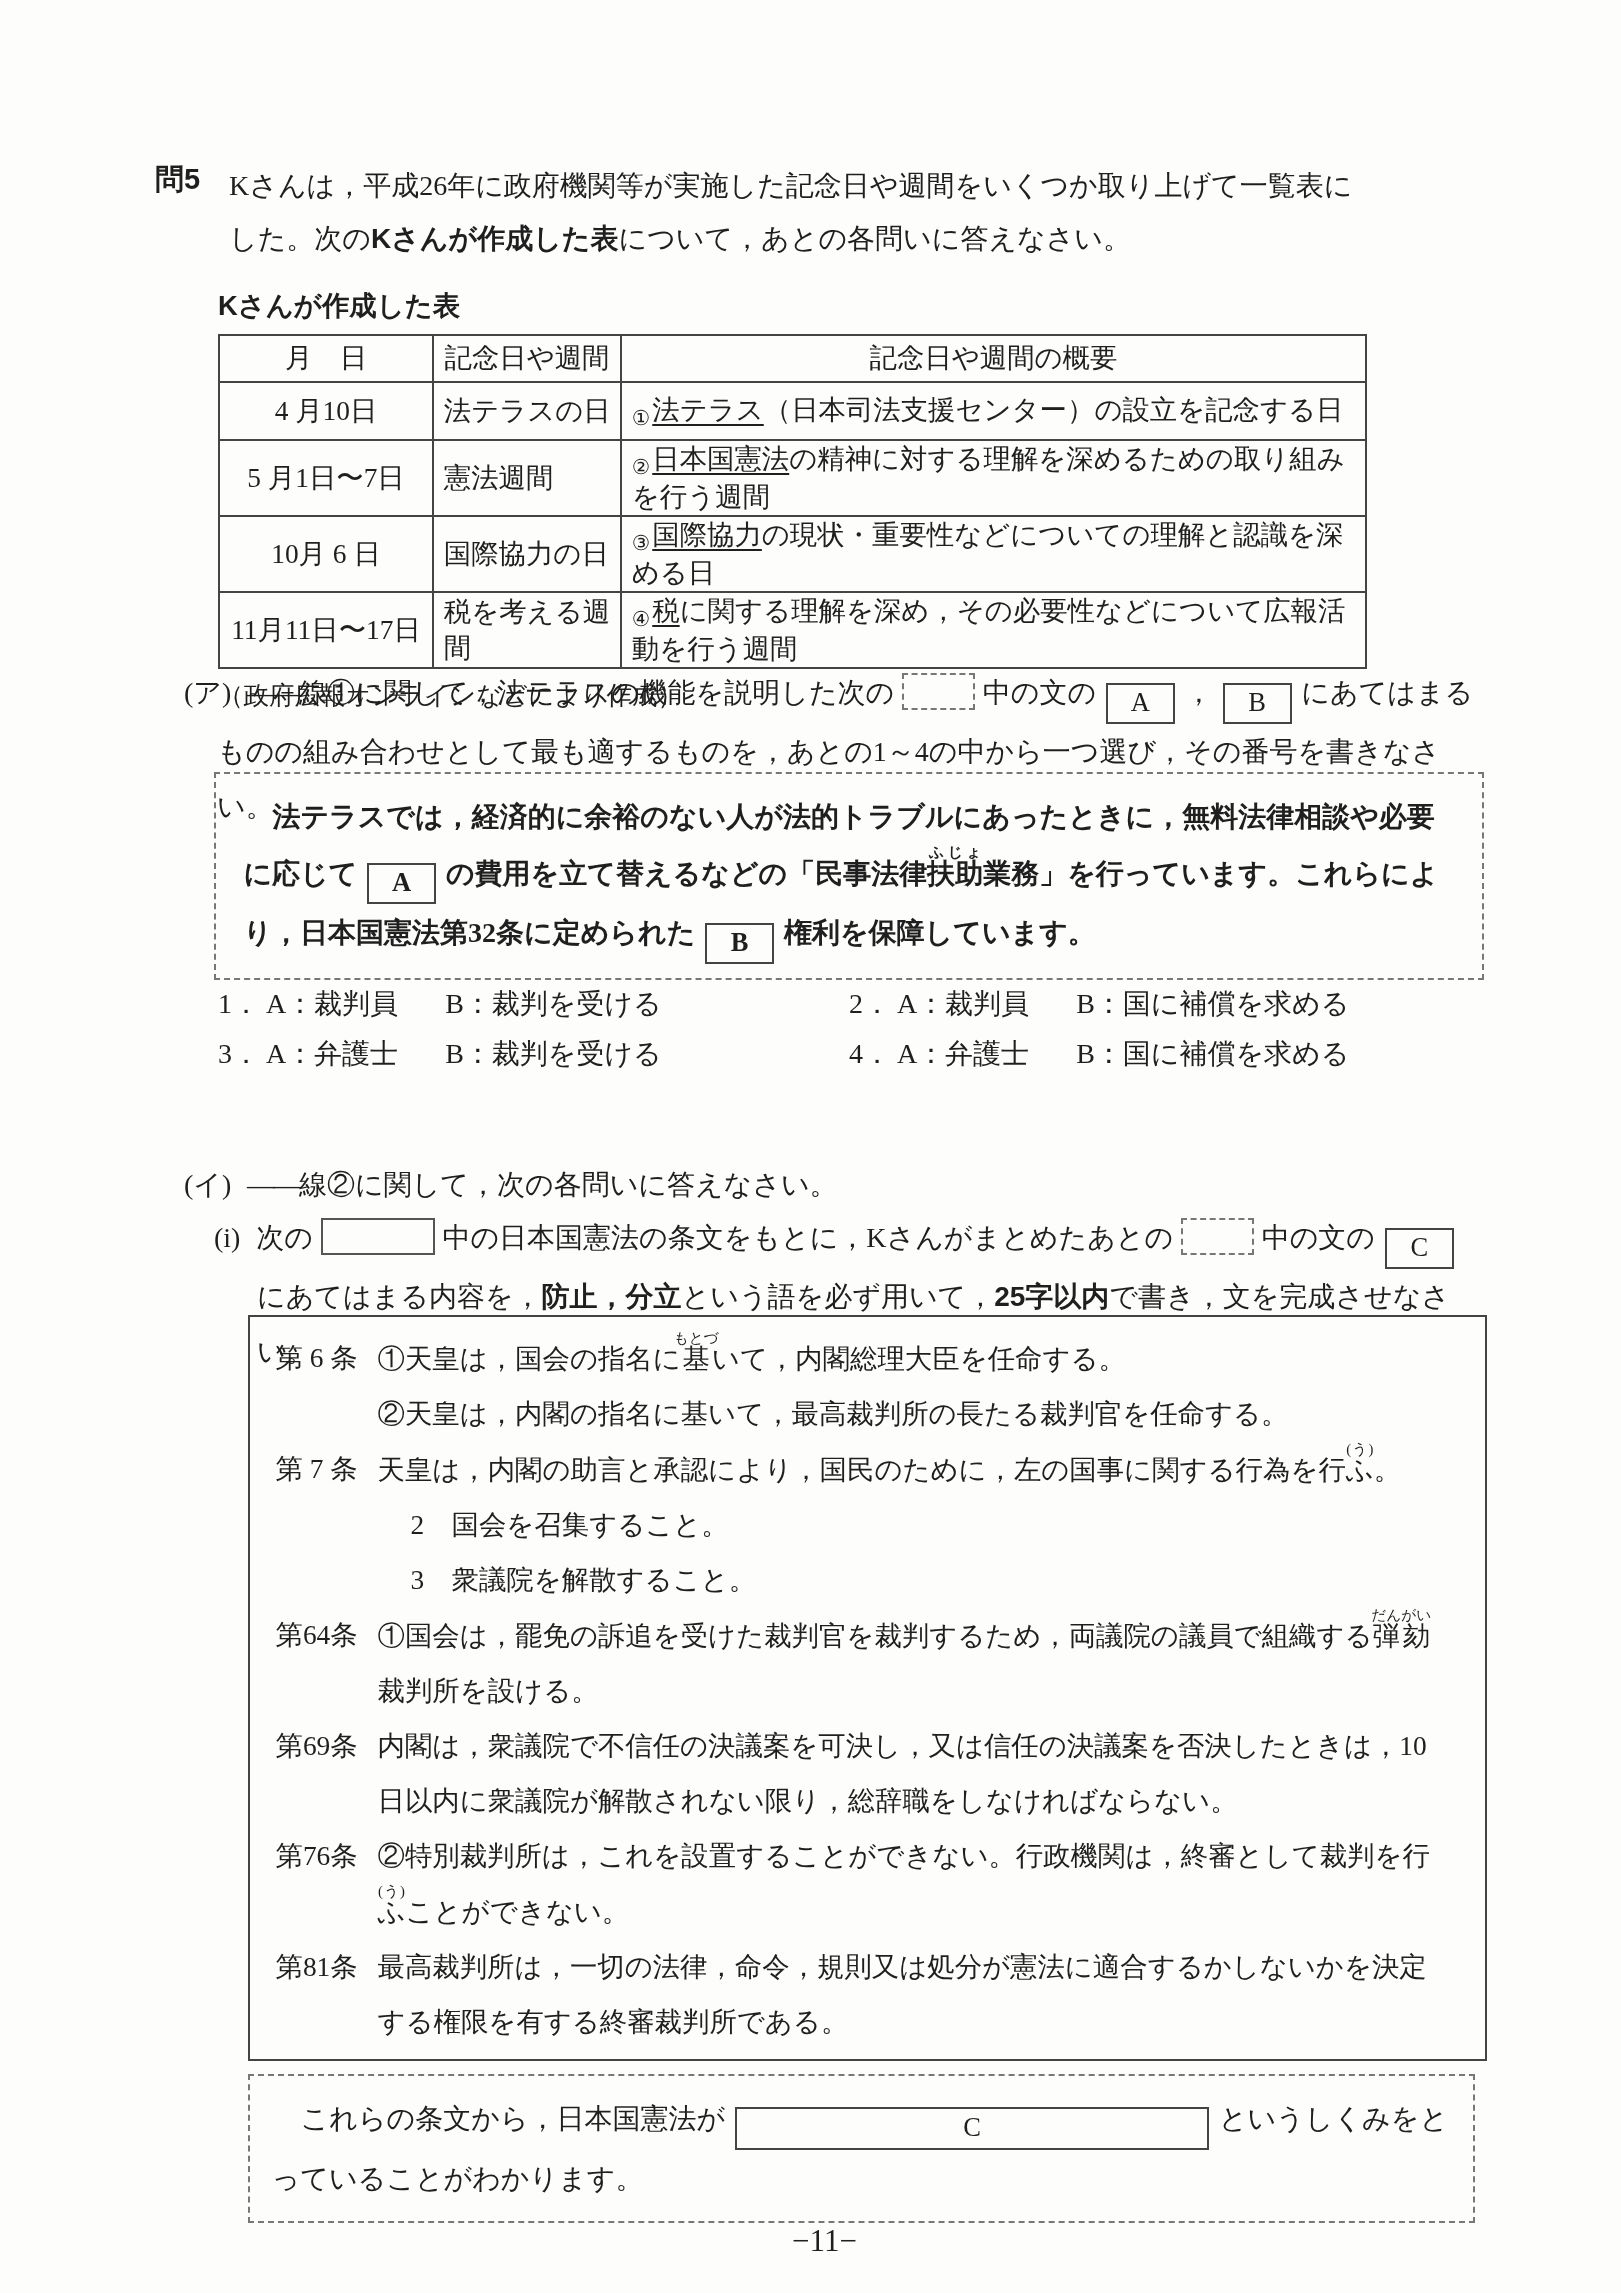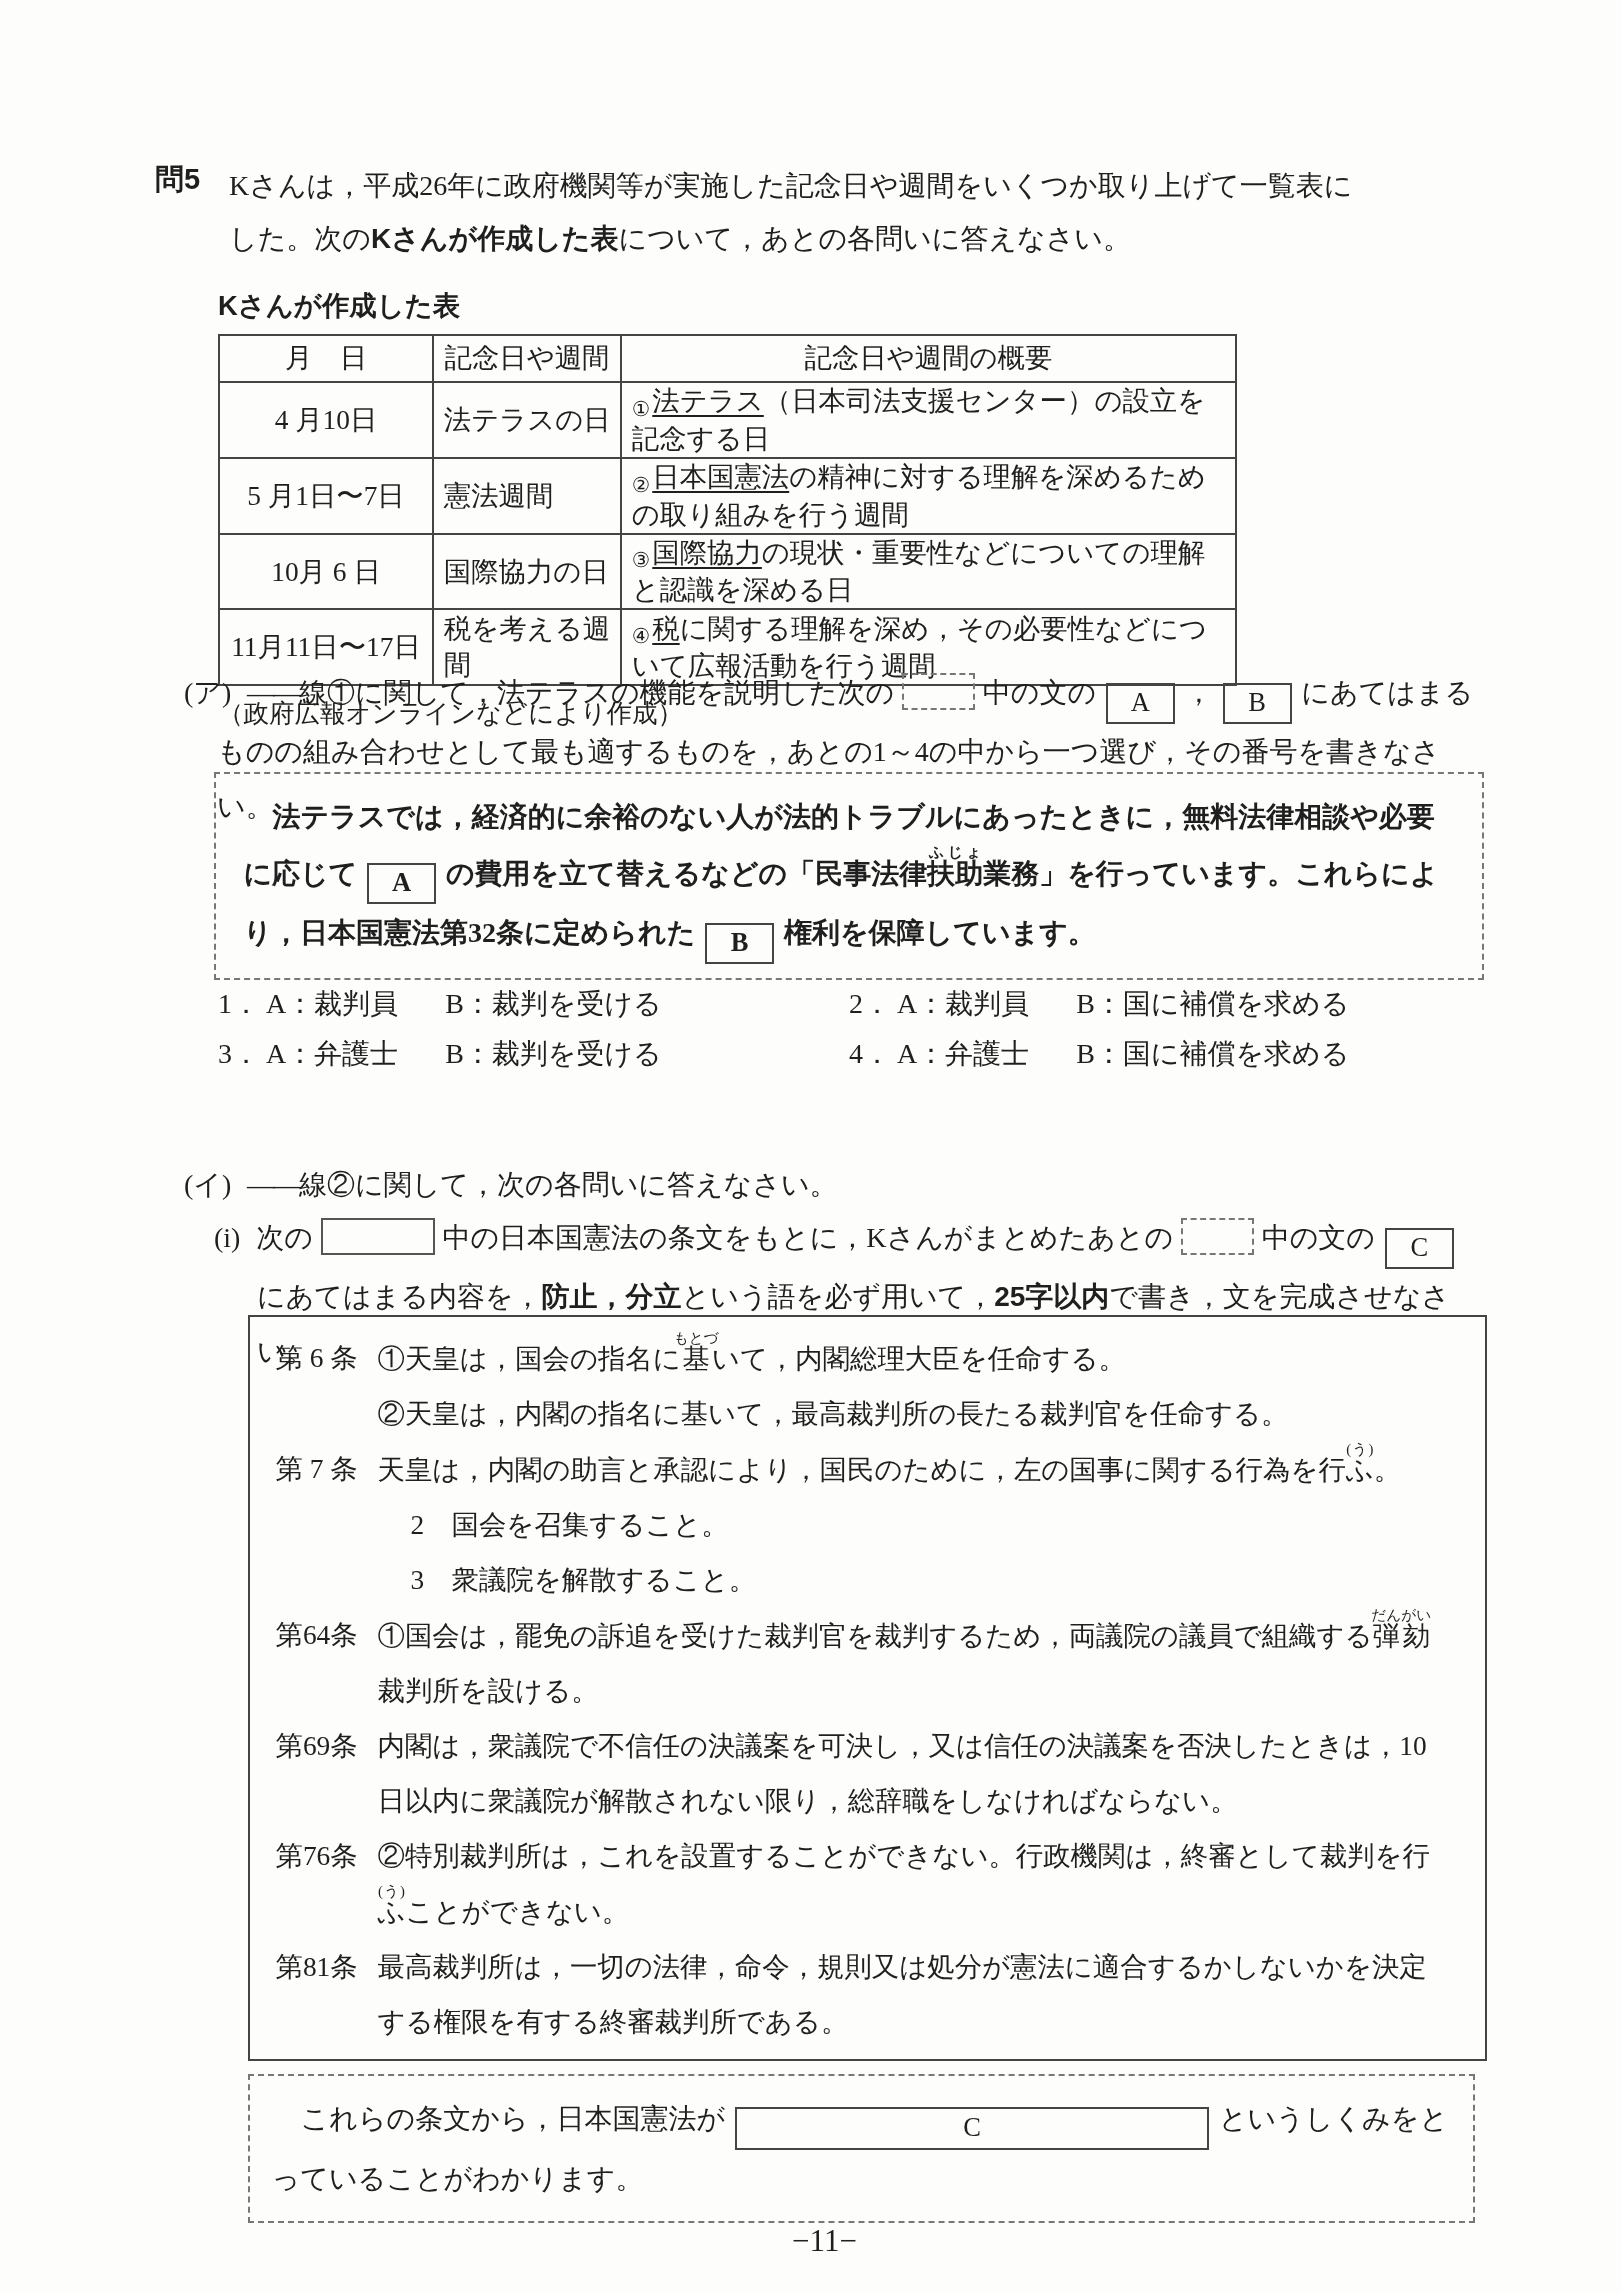--- a/index.html
+++ b/index.html
@@ -16,21 +16,21 @@
 
   
   .qhead { display:flex; align-items:flex-start; }
   .qlabel { font-size:29px; font-weight:bold; width:74px; flex:0 0 74px;
             font-family:"Liberation Sans","DejaVu Sans",sans-serif; padding-top:1px; }
   .intro { width:1152px; line-height:1.9; }
 
   
   .caption { font-size:27.4px; font-weight:bold;
              font-family:"Liberation Sans","DejaVu Sans",sans-serif; }
-  table.memorial { border-collapse:collapse; width:1019px; margin-top:9.8px;
+  table.memorial { border-collapse:collapse; width:1149px; margin-top:9.8px;
                    font-size:27.4px; table-layout:fixed; }
   table.memorial th, table.memorial td { border:2px solid #444; }
   table.memorial th { height:43px; font-weight:normal; text-align:center; }
   table.memorial td { height:54px; }
   td.c { text-align:center; }
   td.nm { padding-left:9.8px; }
   td.desc { padding:0 9.8px; }
   .cnum { font-size:20.6px; vertical-align:-5.9px; margin-right:2px; }
   .ul { text-decoration:underline; text-underline-offset:4.9px; }
   .source { width:1255px; text-align:left; font-size:25.5px; margin-top:9.8px; }

